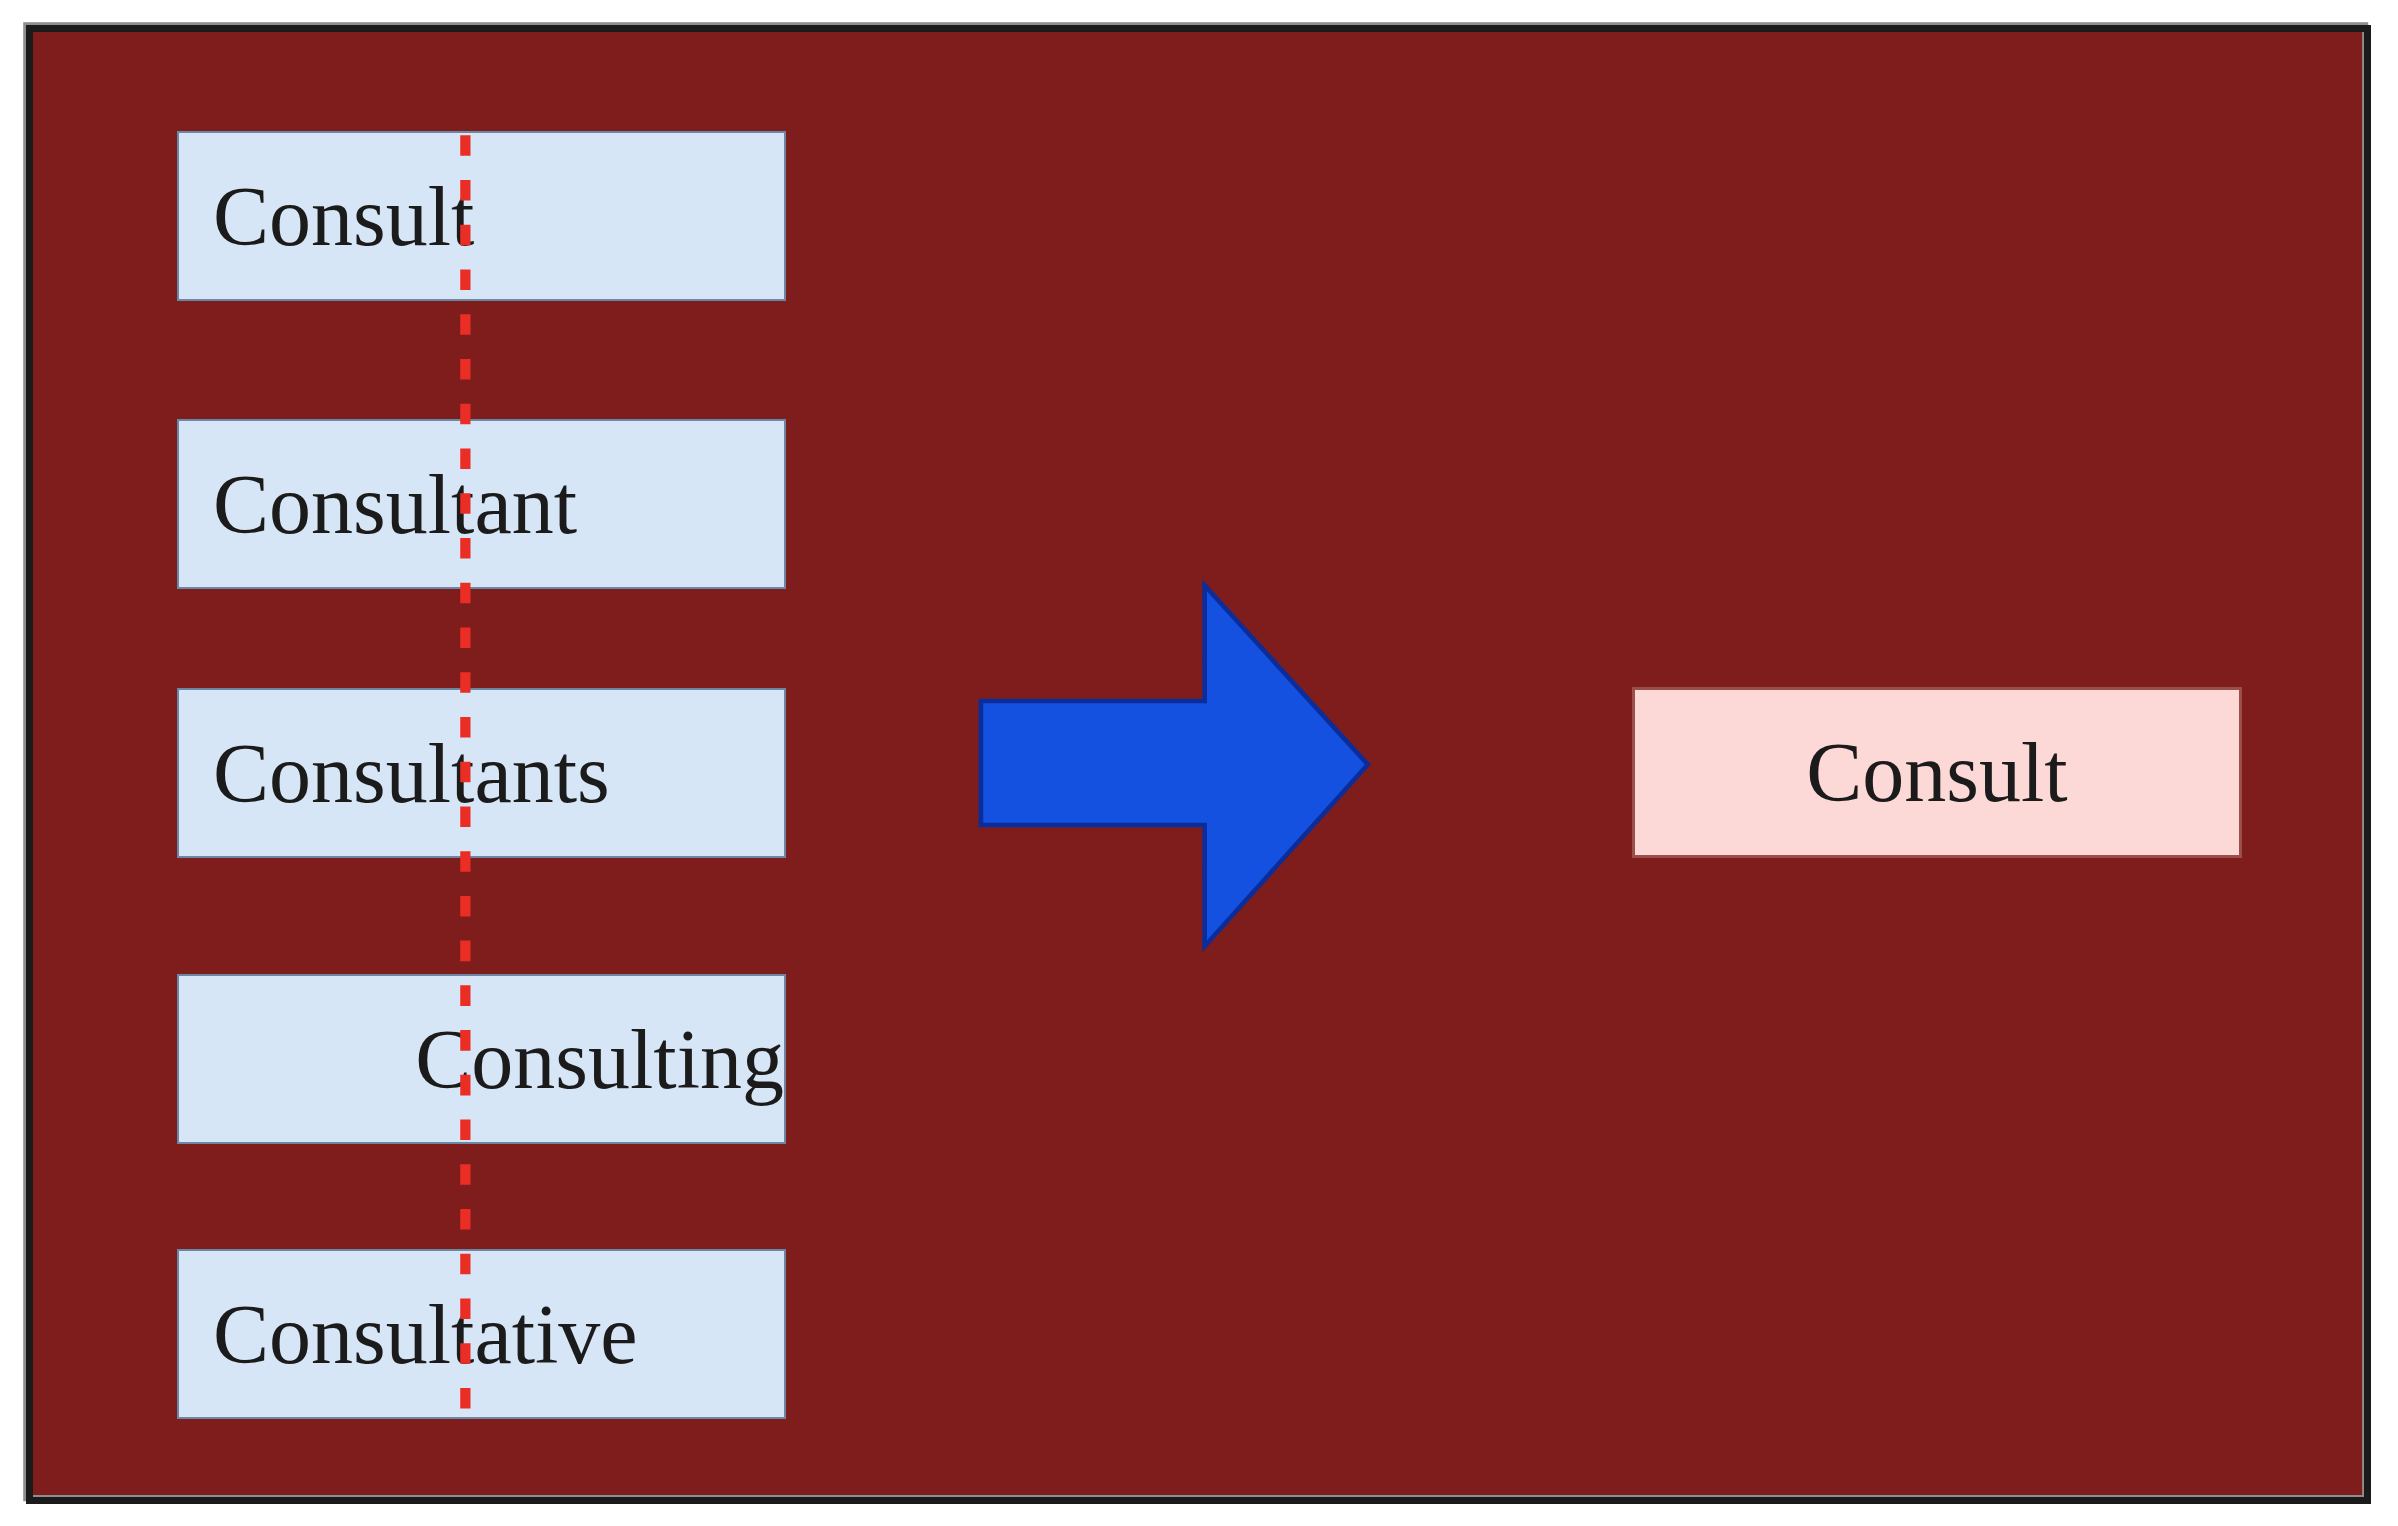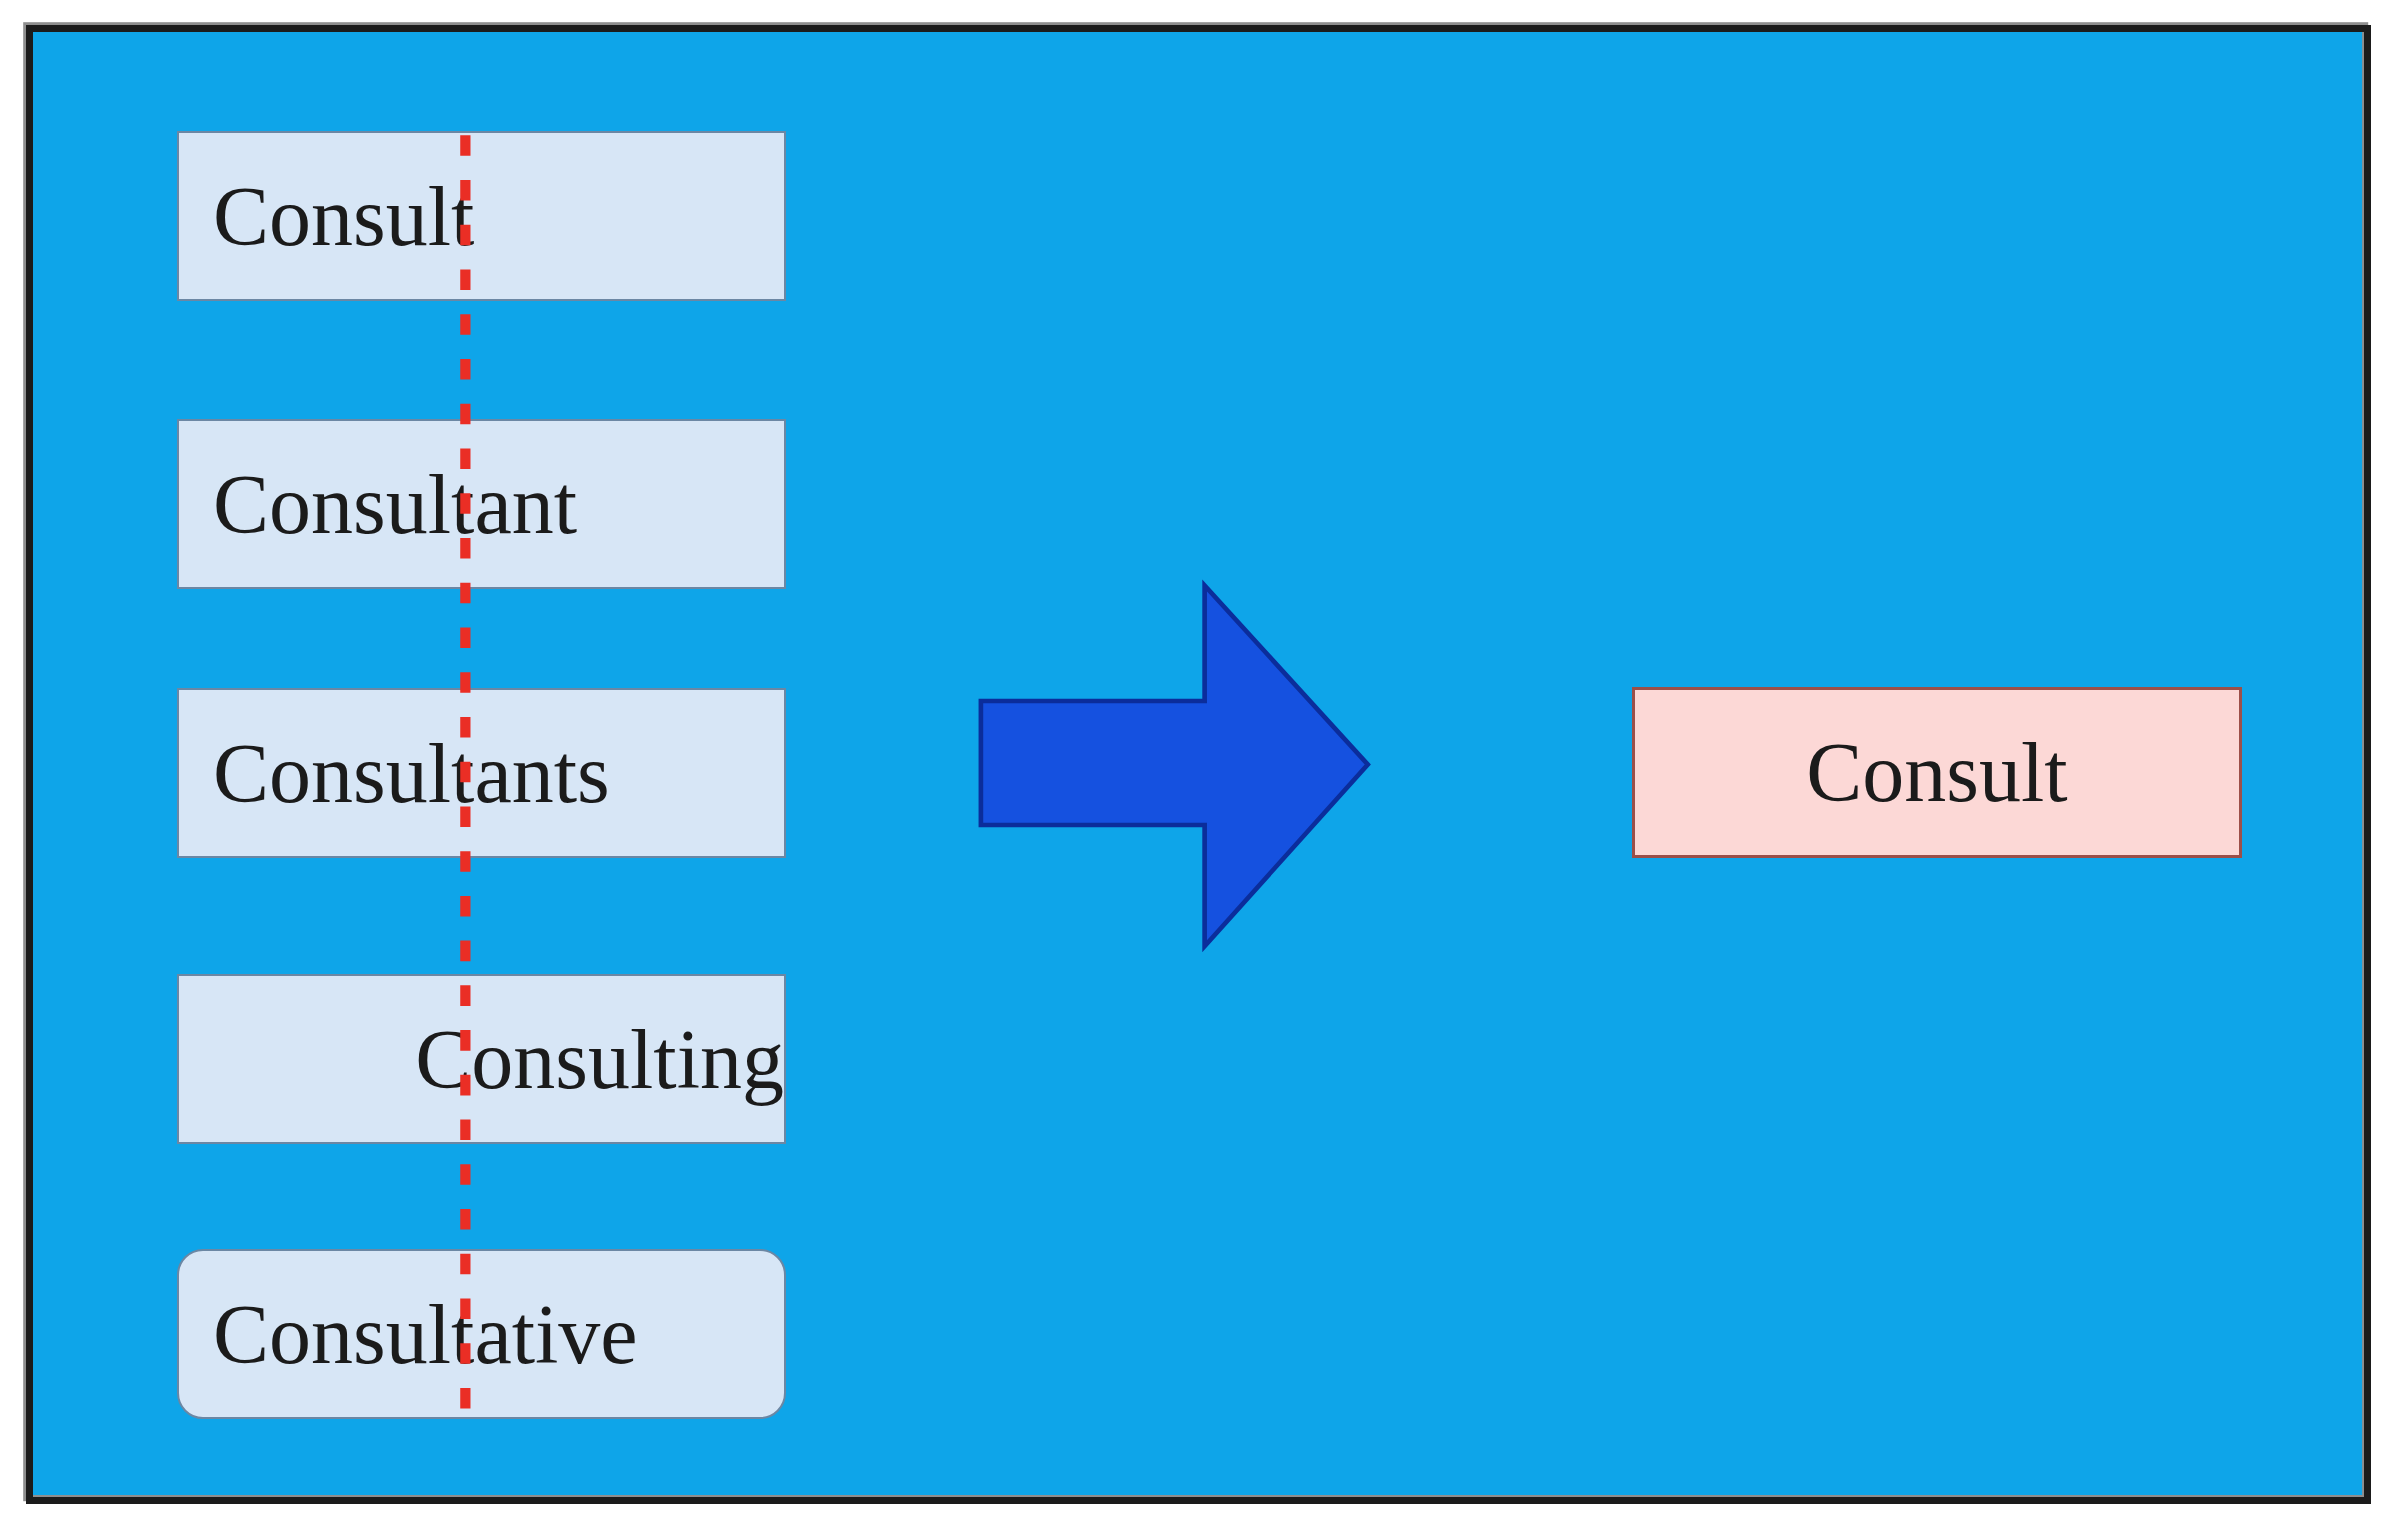--- a/index.html
+++ b/index.html
@@ -16,21 +16,21 @@
   }
   .frame {
     position: absolute;
     left: 26px;
     top: 25px;
     width: 2345px;
     height: 1479px;
     box-sizing: border-box;
     border: 7.5px solid #1b1b1b;
     box-shadow: -2.8px -2.8px 0 0 #8e8e8e, inset -1.9px -1.9px 0 0 #8e8e8e;
-    background: #0ea5e9;
+    background: #7f1d1d;
   }
   .word-box {
     position: absolute;
     left: 170px;
     width: 609px;
     height: 170px;
     box-sizing: border-box;
     background: #d7e6f6;
     border: 2.8px solid #6b87a4;
     display: flex;
@@ -38,21 +38,21 @@
     padding-left: 34px;
     font-size: 84px;
     color: #1b1b1b;
     white-space: nowrap;
     z-index: 1;
   }
   .word-box.b1 { top: 124px; }
   .word-box.b2 { top: 412px; }
   .word-box.b3 { top: 681px; }
   .word-box.b4 { top: 967px; }
-  .word-box.b5 { top: 1242px; border-radius: 26px; }
+  .word-box.b5 { top: 1242px; }
 
   .result-box {
     position: absolute;
     left: 1625px;
     top: 681px;
     width: 610px;
     height: 171px;
     box-sizing: border-box;
     background: #fcd8d6;
     border: 3.7px solid #9c4f49;

